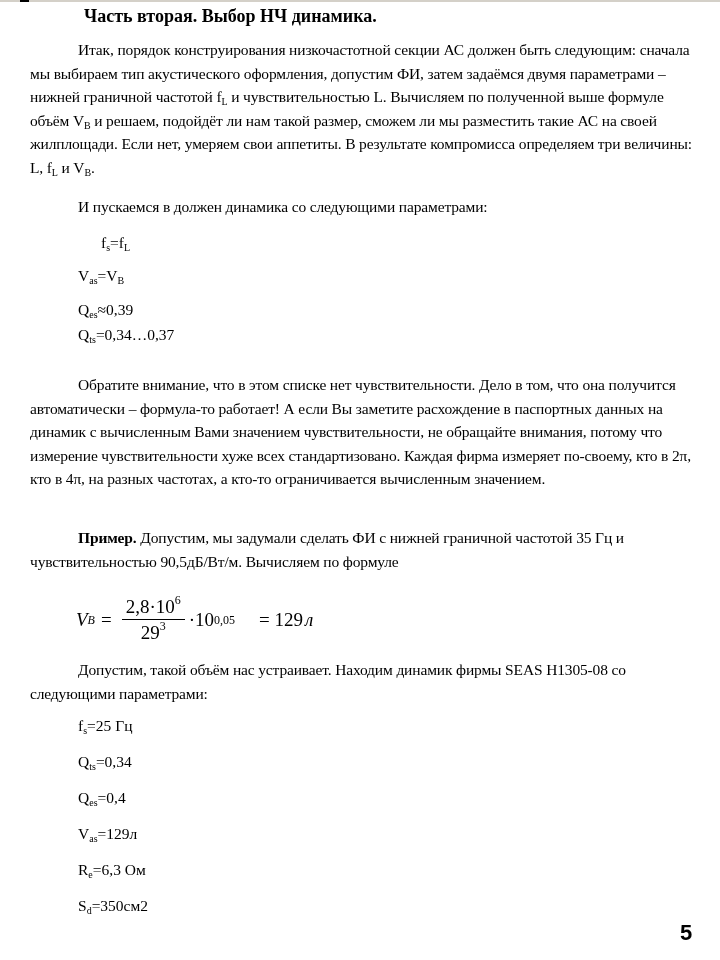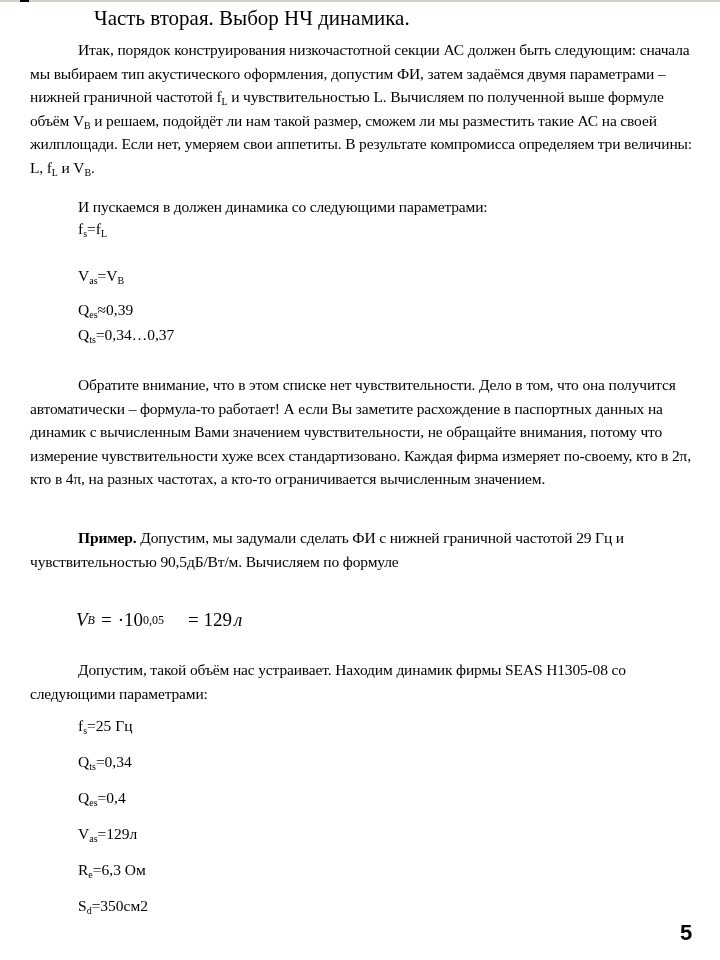--- a/index.html
+++ b/index.html
@@ -5,21 +5,21 @@
     html, body { margin: 0; padding: 0; }
     body {
       width: 720px; height: 960px; background: #ffffff; position: relative; overflow: hidden;
       font-family: "Liberation Serif", "DejaVu Serif", serif; color: #000;
     }
     .top-edge { position: absolute; left: 0; top: 0; width: 720px; height: 2px; background: #d4d0c8; }
     .top-mark { position: absolute; left: 20px; top: 0; width: 9px; height: 2px; background: #000; }
     .page { position: absolute; left: 0; top: 0; width: 720px; }
     .p { position: absolute; left: 30px; width: 672px; font-size: 15.5px; line-height: 23.5px; letter-spacing: -0.15px; }
     .indent { text-indent: 48px; }
-    .title { position: absolute; left: 94px; top: 6px; font-size: 21px; font-weight: normal; }
+    .title { position: absolute; left: 84px; top: 6px; font-size: 18px; font-weight: bold; }
     .param { position: absolute; left: 78px; font-size: 15.5px; line-height: 20px; }
     sub { font-size: 10px; vertical-align: -3px; line-height: 0; }
     sup { font-size: 10px; vertical-align: 7px; line-height: 0; }
     b { font-weight: bold; }
     .formula { position: absolute; left: 76px; top: 590px; height: 60px; font-size: 19px; display: flex; align-items: center; }
     .formula .vb { font-style: italic; }
     .frac { display: inline-flex; flex-direction: column; align-items: center; margin: 0 4px; }
     .frac .num { padding: 0 4px; border-bottom: 1px solid #000; line-height: 24px; }
     .frac .den { line-height: 26px; }
     .formula sup { font-size: 12px; vertical-align: 9px; }
@@ -33,33 +33,37 @@
 <div class="top-edge"></div>
 <div class="top-mark"></div>
 
 <div class="page">
   <div class="title">Часть вторая. Выбор НЧ динамика.</div>
 
   <div class="p indent" style="top:38px;"><span>Итак, порядок конструирования низкочастотной секции АС должен быть следующим: сначала мы выбираем тип акустического оформления, допустим ФИ, затем задаёмся двумя параметрами – нижней граничной частотой f</span><sub>L</sub><span> и чувствительностью L. Вычисляем по полученной выше формуле объём V</span><sub>B</sub><span> и решаем, подойдёт ли нам такой размер, сможем ли мы разместить такие АС на своей жилплощади. Если нет, умеряем свои аппетиты. В результате компромисса определяем три величины: L, f</span><sub>L</sub><span> и V</span><sub>B</sub><span>.</span></div>
 
   <div class="p indent" style="top:195px;">И пускаемся в должен динамика со следующими параметрами:</div>
 
-  <div class="param" style="top:219px;"><span>f</span><sub>s</sub><span>=f</span><sub>L</sub></div>
+  <div class="param" style="top:233px;margin-left:23px;"><span>f</span><sub>s</sub><span>=f</span><sub>L</sub></div>
   <div class="param" style="top:266px;"><span>V</span><sub>as</sub><span>=V</span><sub>B</sub></div>
   <div class="param" style="top:300px;text-align:center;"><span>Q</span><sub>es</sub><span>≈0,39</span></div>
   <div class="param" style="top:325px;"><span>Q</span><sub>ts</sub><span>=0,34…0,37</span></div>
 
   <div class="p indent" style="top:373px;">Обратите внимание, что в этом списке нет чувствительности. Дело в том, что она получится автоматически – формула-то работает! А если Вы заметите расхождение в паспортных данных на динамик с вычисленным Вами значением чувствительности, не обращайте внимания, потому что измерение чувствительности хуже всех стандартизовано. Каждая фирма измеряет по-своему, кто в 2π, кто в 4π, на разных частотах, а кто-то ограничивается вычисленным значением.</div>
 
-  <div class="p indent" style="top:526px;"><b>Пример.</b><span> Допустим, мы  задумали сделать ФИ с нижней граничной частотой 29 Гц и чувствительностью 90,5дБ/Вт/м. Вычисляем по формуле</span></div>
+  <div class="p indent" style="top:526px;"><b>Пример.</b><span> Допустим, мы  задумали сделать ФИ с нижней граничной частотой 35 Гц и чувствительностью 90,5дБ/Вт/м. Вычисляем по формуле</span></div>
 
   <div class="formula">
     <span class="vb">V</span>
       <span class="sm-sub">B</span>
     <span style="margin:0 6px;">=</span>
+    <span class="frac">
+      <span class="num"><span>2,8·10</span><sup>6</sup></span>
+      <span class="den"><span>29</span><sup>3</sup></span>
+    </span>
     <span>·10</span>
       <sup>0,05</sup>
     <span style="margin-left:24px;">= 129</span>
       <span class="lit" style="margin-left:2px;">л</span>
   </div>
 
   <div class="p indent" style="top:658px;">Допустим, такой объём нас устраивает. Находим динамик фирмы SEAS H1305-08 со следующими параметрами:</div>
 
   <div class="param" style="top:716px;"><span>f</span><sub>s</sub><span>=25 Гц</span></div>
   <div class="param" style="top:752px;"><span>Q</span><sub>ts</sub><span>=0,34</span></div>

